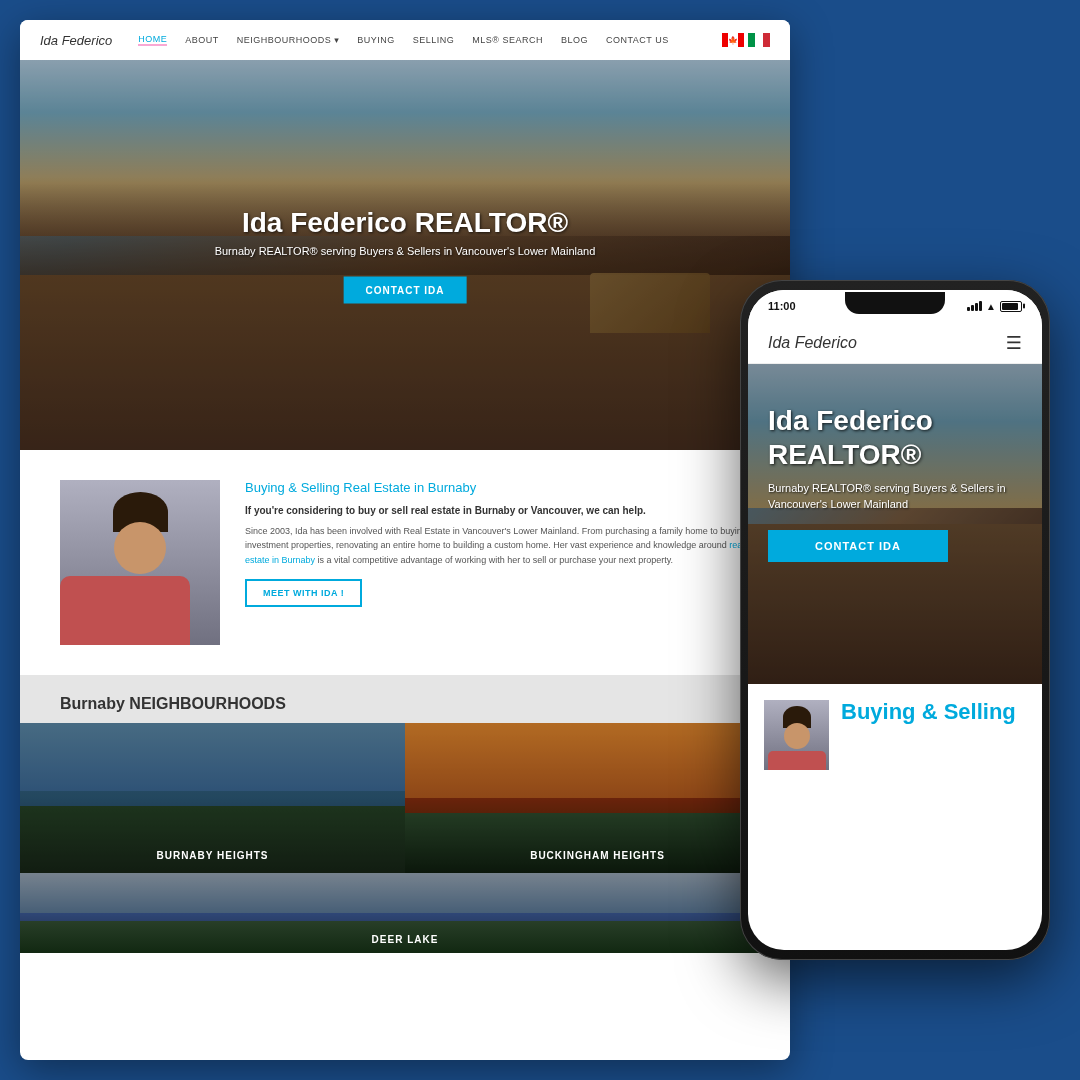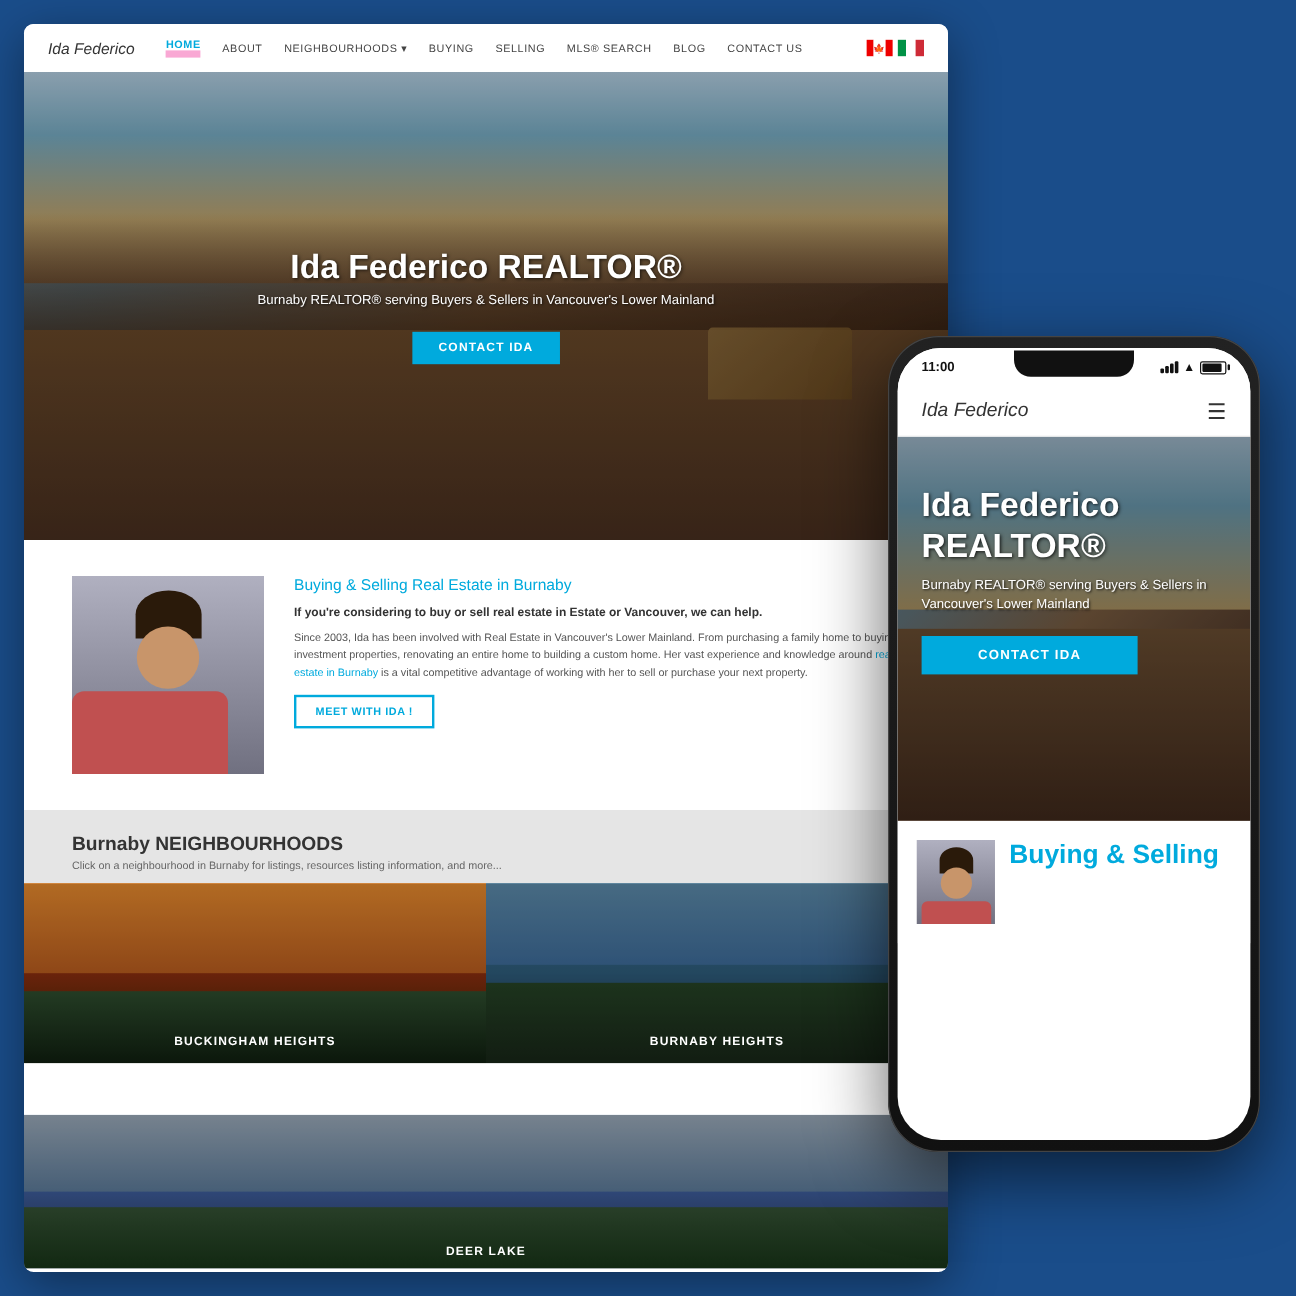--- a/index.html
+++ b/index.html
@@ -47,22 +47,21 @@
     }
     .desktop-nav .nav-item {
       font-size: 9px;
       color: #444;
       text-transform: uppercase;
       letter-spacing: 0.5px;
       cursor: pointer;
     }
     .desktop-nav .nav-item.active {
       color: #00aadd;
-      border-bottom: 6px solid #f9a8d4;
-      font-weight: bold;
+      border-bottom: 2px solid #f9a8d4;
     }
     .flag-icons {
       margin-left: auto;
       display: flex;
       gap: 4px;
     }
 
     
     .desktop-hero {
       position: relative;
@@ -267,22 +266,21 @@
       color: white;
       font-size: 10px;
       font-weight: 700;
       letter-spacing: 1px;
       text-transform: uppercase;
     }
 
     
     .neighbourhood-grid2 {
       display: flex;
-      height: 128px;
-      margin-top: 43px;
+      height: 80px;
     }
     .neighbourhood-item2 {
       position: relative;
       overflow: hidden;
       flex: 1;
     }
     .nb-bg2 {
       width: 100%;
       height: 100%;
       position: absolute;
@@ -554,49 +552,48 @@
 
   <div class="desktop-content">
     <div class="agent-photo">
       <div style="position:absolute;top:0;left:0;right:0;bottom:0;background:linear-gradient(180deg,#b0b0c0 0%,#707080 100%)"></div>
       <div class="phone-person-hair" style="width:55px;height:40px;background:#2a1a0a;border-radius:50% 50% 0 0;margin:12px auto 0;position:relative;z-index:2;"></div>
       <div style="width:52px;height:52px;border-radius:50%;background:#c8956a;margin:-10px auto 0;position:relative;z-index:2;"></div>
       <div style="width:130px;height:80px;background:#c05050;margin:2px auto 0;border-radius:10px 10px 0 0;position:relative;z-index:2;left:-15px;"></div>
     </div>
     <div class="content-text">
       <div class="content-heading">Buying &amp; Selling Real Estate in Burnaby</div>
-      <div class="content-bold">If you're considering to buy or sell real estate in Estate or Vancouver, we can help.</div>
+      <div class="content-bold">If you're considering to buy or sell real estate in Burnaby or Vancouver, we can help.</div>
       <div class="content-para">Since 2003, Ida has been involved with Real Estate in Vancouver's Lower Mainland. From purchasing a family home to buying investment properties, renovating an entire home to building a custom home. Her vast experience and knowledge around <span class="content-link">real estate in Burnaby</span> is a vital competitive advantage of working with her to sell or purchase your next property.</div>
       <button class="meet-btn">MEET WITH IDA !</button>
     </div>
   </div>
 
   <div class="neighbourhoods-section">
     <div class="neighbourhoods-title">
       <span>Burnaby</span> <span style="font-weight:700;">NEIGHBOURHOODS</span>
     </div>
-    <div class="neighbourhoods-sub">Click on a neighbourhood in Burnaby for listings, resources listing information, and more...</div>
   </div>
 
   <div class="neighbourhood-grid">
+    <div class="neighbourhood-item">
+      <div class="nb-bg" style="background:linear-gradient(180deg,#4488aa 0%,#336688 50%,#112244 100%);">
+        <div style="position:absolute;top:0;left:0;right:0;height:45%;background:linear-gradient(180deg,#6699bb 0%,#4477aa 100%);"></div>
+        <div style="position:absolute;bottom:0;left:0;right:0;height:45%;background:linear-gradient(180deg,#2a4a2a 0%,#1a2a1a 100%);"></div>
+      </div>
+      <div class="nb-overlay"></div>
+      <div class="nb-label">BURNABY HEIGHTS</div>
+    </div>
     <div class="neighbourhood-item">
       <div class="nb-bg" style="background:linear-gradient(180deg,#ff8822 0%,#993311 50%,#222200 100%);">
         <div style="position:absolute;top:0;left:0;right:0;height:50%;background:linear-gradient(180deg,#ff9933 0%,#cc6622 100%);"></div>
         <div style="position:absolute;bottom:0;left:0;right:0;height:40%;background:linear-gradient(180deg,#335533 0%,#112211 100%);"></div>
       </div>
       <div class="nb-overlay"></div>
       <div class="nb-label">BUCKINGHAM HEIGHTS</div>
-    </div>
-    <div class="neighbourhood-item">
-      <div class="nb-bg" style="background:linear-gradient(180deg,#4488aa 0%,#336688 50%,#112244 100%);">
-        <div style="position:absolute;top:0;left:0;right:0;height:45%;background:linear-gradient(180deg,#6699bb 0%,#4477aa 100%);"></div>
-        <div style="position:absolute;bottom:0;left:0;right:0;height:45%;background:linear-gradient(180deg,#2a4a2a 0%,#1a2a1a 100%);"></div>
-      </div>
-      <div class="nb-overlay"></div>
-      <div class="nb-label">BURNABY HEIGHTS</div>
     </div>
   </div>
 
   <div class="neighbourhood-grid2">
     <div class="neighbourhood-item2">
       <div class="nb-bg2" style="background:linear-gradient(180deg,#7799bb 0%,#4466aa 50%,#223355 100%);">
         <div style="position:absolute;top:0;left:0;right:0;height:50%;background:linear-gradient(180deg,#aabbcc 0%,#6688aa 100%);"></div>
         <div style="position:absolute;bottom:0;left:0;right:0;height:40%;background:linear-gradient(180deg,#3a5a3a 0%,#1a3a1a 100%);"></div>
       </div>
       <div class="nb-overlay"></div>

